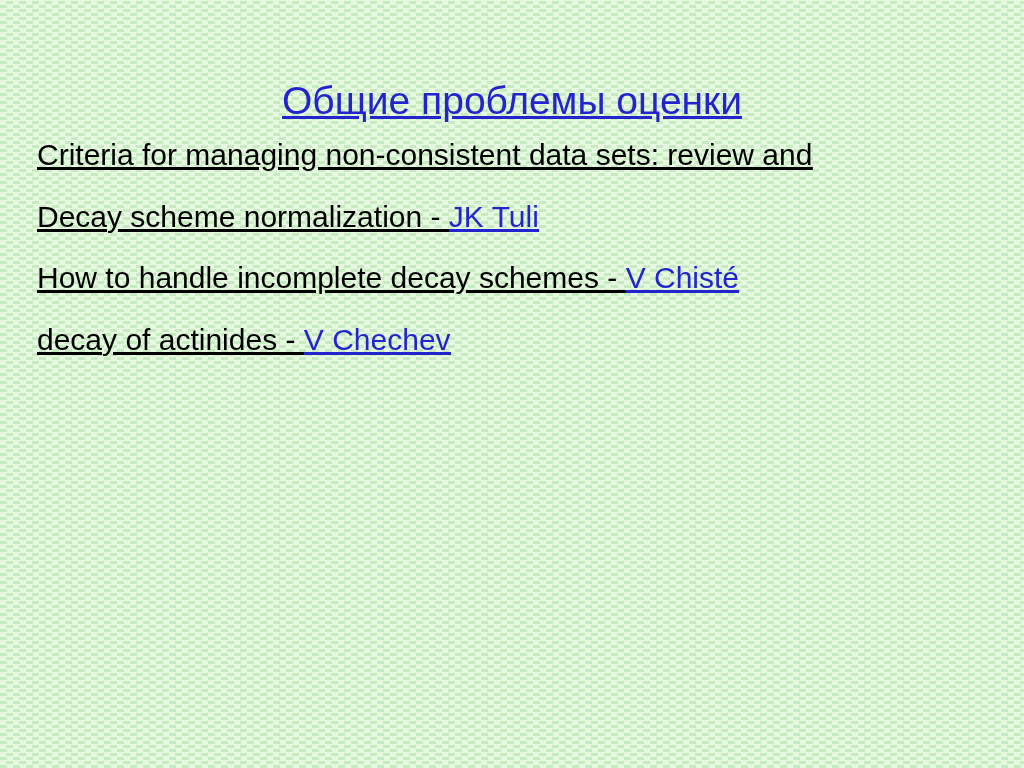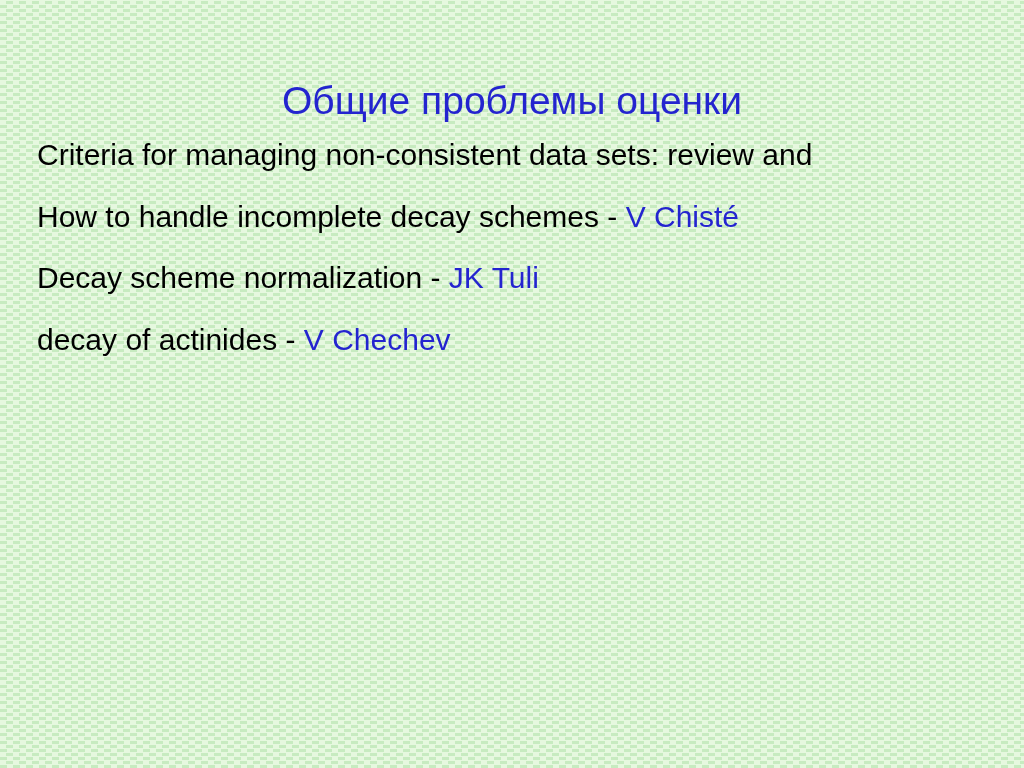--- a/index.html
+++ b/index.html
@@ -1,15 +1,15 @@
 <!DOCTYPE html>
 <html style="--title-blue: #2424cf; --author-blue: #2424cf; --body-text: #000000; --bg-base: #e6f8df; --bg-dash: #c7ebc0;"><head>
 <meta charset="utf-8">
 <style>
-  * { margin: 0; padding: 0; box-sizing: border-box; }
+  * { margin: 0; padding: 0; box-sizing: border-box; text-decoration: underline; }
 
   html, body {
     width: 1024px;
     height: 768px;
     overflow: hidden;
     font-family: "Liberation Sans", "DejaVu Sans", sans-serif;
   }
 
   :root {
     --title-blue: #2424cf;
@@ -66,23 +66,23 @@
 
 <div class="slide">
 
   <div class="title">Общие проблемы оценки</div>
 
   <div class="body-block">
 
     <div class="line"><span>Criteria for managing non-consistent data sets: review and</span><span class="author"></span></div>
 
 
+    <div class="line"><span>Decay scheme normalization - </span><span class="author">JK Tuli</span></div>
+
     <div class="line"><span>How to handle incomplete decay schemes - </span><span class="author">V Chisté</span></div>
-
-    <div class="line"><span>Decay scheme normalization - </span><span class="author">JK Tuli</span></div>
 
 
 
 
     <div class="line"><span>decay of actinides - </span><span class="author">V Chechev</span></div>
 
 
   </div>
 </div>
 

